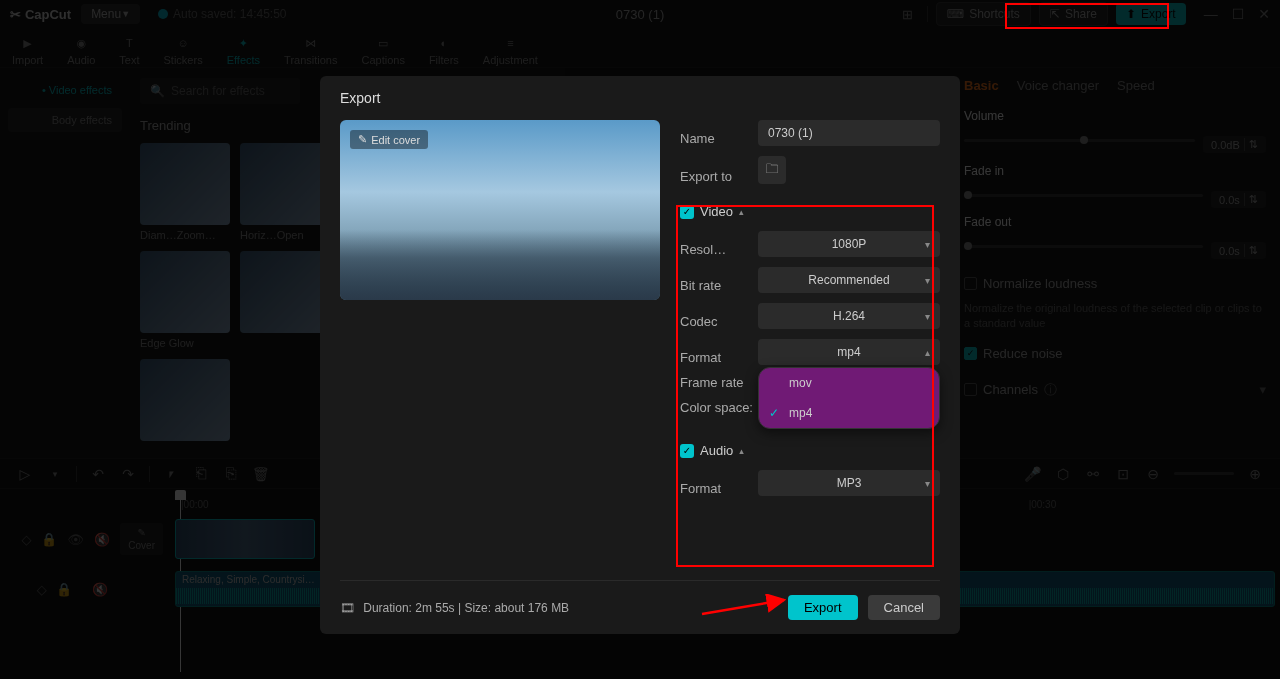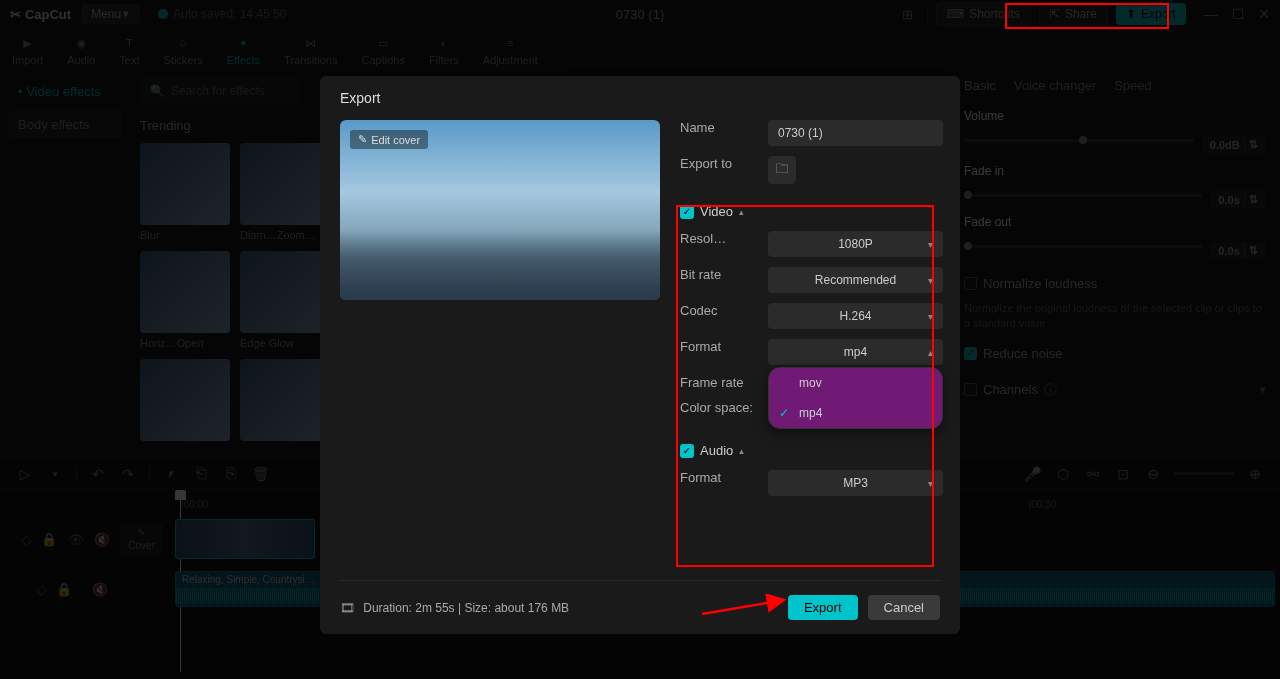--- a/index.html
+++ b/index.html
@@ -26,41 +26,41 @@
 
 .source-tabs { height: 40px; background: #0f0f0f; display: flex; align-items: flex-start; padding: 6px 12px 0; gap: 24px; border-bottom: 1px solid #1a1a1a; }
 .src-tab { display: flex; flex-direction: column; align-items: center; gap: 2px; color: #888; font-size: 11px; }
 .src-tab.active { color: #00c4cc; }
 .src-tab-icon { width: 18px; height: 18px; display:flex; align-items:center; justify-content:center; }
 
 
 .main-area { display: flex; height: 390px; }
 .left-panel { width: 565px; background: #121212; display: flex; }
 .effects-sidebar { width: 130px; padding: 10px 8px; display: flex; flex-direction: column; gap: 6px; }
-.eff-cat { padding: 6px 10px; border-radius: 4px; font-size: 13px; color: #888; }
+.eff-cat { padding: 6px 10px; border-radius: 4px; font-size: 11px; color: #888; text-align: right; }
 .eff-cat.active { color: #00c4cc; }
 .eff-cat.active::before { content: "• "; }
 .effects-content { flex: 1; padding: 10px; }
 .search-eff { background: #1a1a1a; border-radius: 4px; padding: 6px 10px; color: #666; font-size: 12px; display: flex; align-items: center; gap: 6px; margin-bottom: 14px; width: 160px;}
 .trending-label { color: #aaa; font-size: 13px; margin-bottom: 10px; }
 .effects-grid { display: grid; grid-template-columns: repeat(2, 90px); gap: 10px; }
 .eff-item { width: 90px; }
 .eff-thumb { width: 90px; height: 82px; background: linear-gradient(135deg, #3a5a7a, #8aa5c0); border-radius: 4px; position: relative;}
 .eff-label { font-size: 11px; color: #888; margin-top: 4px; white-space: nowrap; overflow: hidden; text-overflow: ellipsis; }
 
 .player-panel { flex: 1; background: #0d0d0d; padding: 10px; display: flex; flex-direction: column;}
 .player-header { display: flex; justify-content: space-between; align-items: center; color: #888; font-size: 13px; padding: 4px 6px; }
 
 .right-panel { width: 330px; background: #121212; padding: 10px 14px; }
 .rp-tabs { display: flex; gap: 18px; margin-bottom: 16px; font-size: 13px; }
 .rp-tab { color: #888; }
-.rp-tab.active { color: #a3a3a3; }
+.rp-tab.active { color: #f97316; font-weight: bold; }
 .rp-row { display: flex; align-items: center; justify-content: space-between; margin-bottom: 12px; font-size: 12px; }
 .rp-row-label { color: #ffffff; }
-.rp-val-box { background: #1c1c1c; border-radius: 3px; padding: 2px 8px; color: #aaa; font-size: 11px; display:flex; align-items:center; gap:4px;font-weight:bold;}
+.rp-val-box { background: #1c1c1c; border-radius: 3px; padding: 2px 8px; color: #aaa; font-size: 11px; display:flex; align-items:center; gap:4px;}
 .rp-slider { height: 3px; background: #333; border-radius: 2px; width: 100%; margin: 4px 0 12px; position: relative;}
 .rp-slider-knob { position: absolute; width: 8px; height: 8px; background: #888; border-radius: 50%; top: -3px; }
 .rp-check { display: flex; align-items: center; gap: 6px; font-size: 13px; color: #aaa; margin: 10px 0;}
 .rp-checkbox { width: 13px; height: 13px; border: 1px solid #555; border-radius: 2px; display:flex; align-items:center; justify-content:center; font-size:9px;}
 .rp-checkbox.checked { background: #00c4cc; border-color: #00c4cc; color: #000;}
 .rp-desc { font-size: 11px; color: #666; line-height: 1.4; margin-bottom: 14px; }
 
 
 .timeline-area { background: #0d0d0d; height: 220px; border-top: 1px solid #1a1a1a; }
 .tl-toolbar { height: 30px; display: flex; align-items: center; padding: 0 16px; gap: 12px; border-bottom: 1px solid #1a1a1a; }
@@ -80,21 +80,21 @@
 
 .modal-backdrop { position: absolute; inset: 0; background: rgba(0,0,0,0.55); z-index: 40; }
 .export-modal { position: absolute; top: 76px; left: 320px; width: 640px; height: 558px; background: #1a1a1a; border-radius: 6px; z-index: 45; display: flex; flex-direction: column; padding: 14px 20px; }
 .modal-title { color: #ddd; font-size: 14px; margin-bottom: 14px; }
 .modal-body { flex: 1; display: flex; gap: 20px; }
 .modal-preview { width: 320px; }
 .preview-img { width: 320px; height: 180px; border-radius: 6px; background: linear-gradient(180deg, #5a9ac8 0%, #a5c8e0 40%, #4a6a7a 100%); position:relative; overflow:hidden;}
 .preview-img::after { content:""; position:absolute; bottom:0; left:0; right:0; height:70px; background: linear-gradient(0deg, #2a3a4a 0%, rgba(42,58,74,0.6) 60%, transparent 100%);}
 .edit-cover { position:absolute; top:10px; left:10px; background:rgba(0,0,0,0.4); border-radius:3px; padding:3px 8px; color:#ddd; font-size:11px; display:flex; align-items:center; gap:4px;}
 .modal-form { flex: 1; display:flex; flex-direction:column; gap: 10px; }
-.form-row { display: flex; align-items: flex-start; gap: 10px; }
+.form-row { display: flex; align-items: flex-end; }
 .form-label { width: 78px; color: #aaa; font-size: 13px; white-space: nowrap; overflow:hidden; text-overflow: ellipsis;}
 .form-input { flex: 1; background: #2b2b2b; border-radius: 4px; padding: 6px 10px; color: #ccc; font-size: 12px; border: none; }
 .form-select { flex: 1; background: #2b2b2b; border-radius: 4px; padding: 6px 10px; color: #ccc; font-size: 12px; display: flex; align-items: center; justify-content: center; position: relative;}
 .form-select::after { content: "▾"; position: absolute; right: 10px; color: #888; font-size: 10px;}
 .form-select.open::after { content: "▴"; }
 .section-hdr { display:flex; align-items:center; gap:6px; color:#ccc; font-size:13px; font-weight:500; margin: 6px 0 2px;}
 .sec-check { width:14px; height:14px; background:#00c4cc; border-radius:3px; display:flex; align-items:center; justify-content:center; color:#000; font-size:10px;}
 .browse-btn { width: 28px; height: 28px; background:#2b2b2b; border-radius:4px; display:flex; align-items:center; justify-content:center; color:#aaa;}
 .format-dropdown { position:absolute; top: 100%; left:0; right:0; background:#701a75; border:1px solid #333; border-radius:12px; margin-top:2px; z-index:10; box-shadow: 0 4px 12px rgba(0,0,0,0.5);}
 .dd-item { padding: 8px 30px; color:#ccc; font-size:12px; position:relative;}
@@ -195,24 +195,20 @@
       <div class="eff-cat active">Video effects</div>
       <div class="eff-cat" style="background:#1e1e1e;">Body effects</div>
     </div>
     <div class="effects-content">
       <div class="search-eff">
           <span>🔍</span>
           <span>Search for effects</span>
         </div>
       <div class="trending-label">Trending</div>
       <div class="effects-grid">
-        <div class="eff-item">
-            <div class="eff-thumb"></div>
-            <div class="eff-label">Blur</div>
-          </div>
         <div class="eff-item">
             <div class="eff-thumb"></div>
             <div class="eff-label">Diam…Zoom…</div>
           </div>
         <div class="eff-item">
             <div class="eff-thumb"></div>
             <div class="eff-label">Horiz…Open</div>
           </div>
         <div class="eff-item">
             <div class="eff-thumb"></div>

